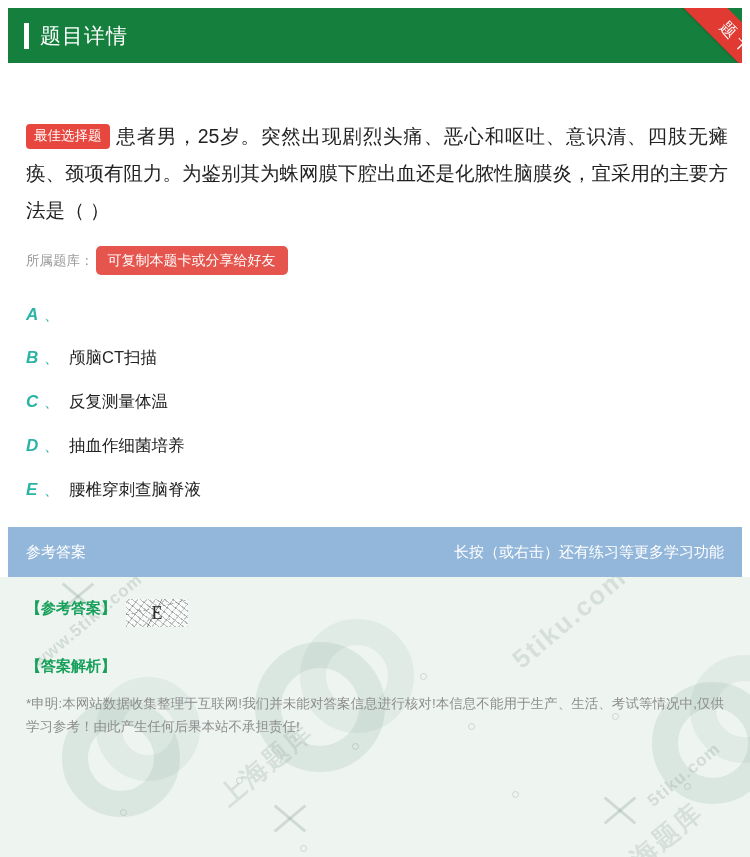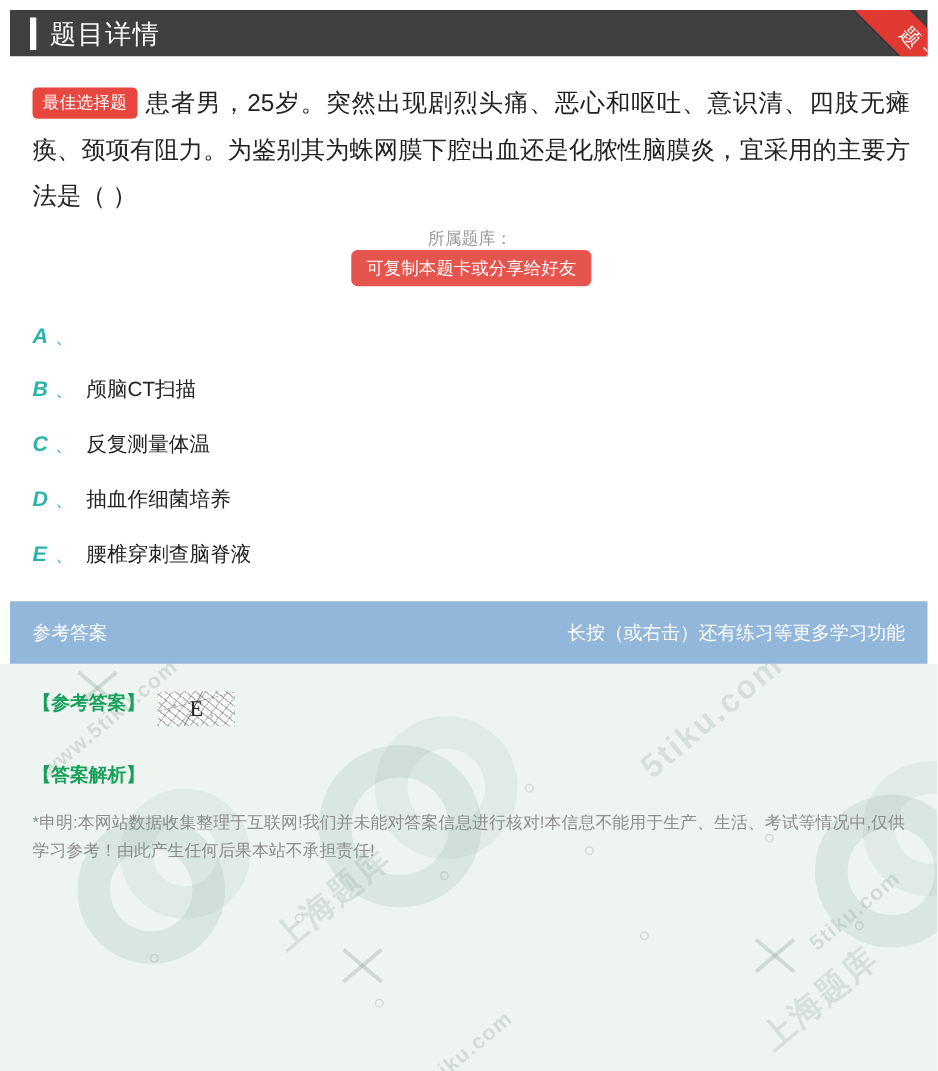--- a/index.html
+++ b/index.html
@@ -12,22 +12,22 @@
     background: #ffffff;
     font-family: "Liberation Sans", "DejaVu Sans", sans-serif;
     overflow: hidden;
     position: relative;
   }
 
   
   .header {
     position: relative;
     margin: 8px 8px 0 8px;
-    height: 37px;
-    background: #404040;
+    height: 55px;
+    background: #15803d;
     display: flex;
     align-items: center;
     overflow: hidden;
   }
   .header-accent {
     width: 5px;
     height: 26px;
     background: #ffffff;
     margin-left: 16px;
     margin-right: 11px;
@@ -70,39 +70,39 @@
   
   .qbody {
     padding: 20px 22px 0 26px;
     position: relative;
   }
   .qtext {
     font-size: 19.5px;
     line-height: 37px;
     color: #222222;
     text-align: justify;
+    margin-top: 35px;
   }
   .badge-type {
     display: inline-block;
     background: #e8473f;
     color: #ffffff;
     font-size: 13.5px;
     line-height: 1;
     padding: 5px 8px 6px 8px;
     border-radius: 4px;
     vertical-align: 3px;
     margin-right: 6px;
     white-space: nowrap;
   }
 
   .bank-row {
-    margin-top: 6px;
+    margin-top: 17px;
     display: flex;
     align-items: center;
-    flex-direction: column;
   }
   .bank-label {
     font-size: 13.5px;
     color: #9a9a9a;
     margin-right: 2px;
     white-space: nowrap;
   }
   .bank-chip {
     display: inline-block;
     background: #e5554d;

